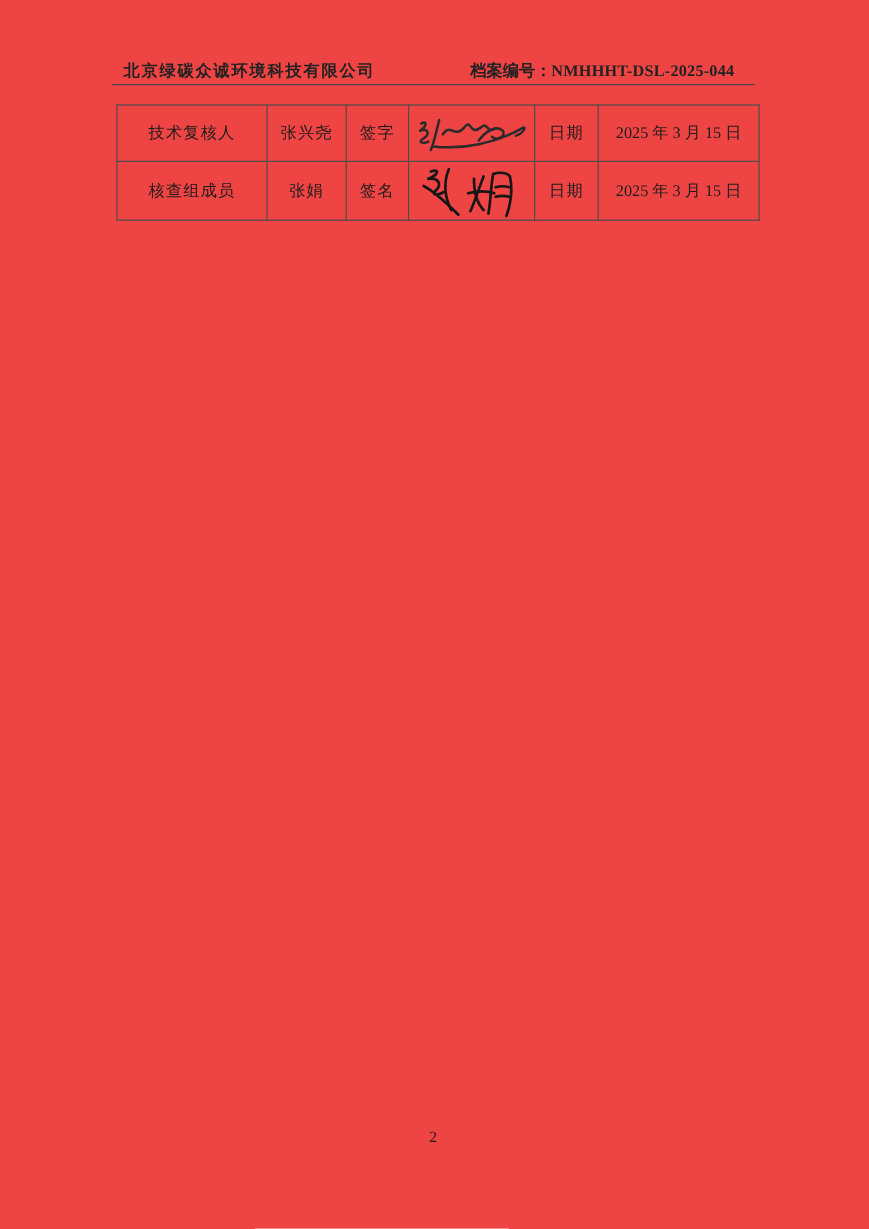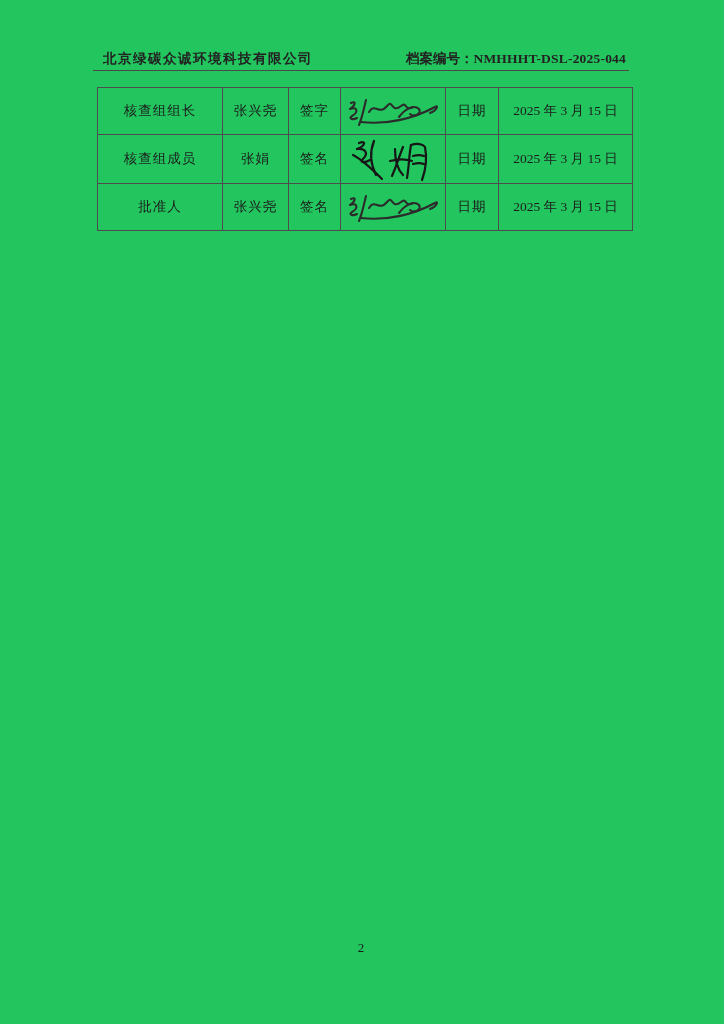--- a/index.html
+++ b/index.html
@@ -4,39 +4,39 @@
 <style>
   html, body {
     margin: 0;
     padding: 0;
     background: #ffffff;
   }
   .page {
     position: relative;
     width: 724px;
     height: 1024px;
-    background: #22c55e;
+    background: #ef4444;
     font-family: "Liberation Serif", "DejaVu Serif", serif;
     color: #1c1c1c;
     overflow: hidden;
   }
   
   .header-left {
     position: absolute;
     left: 103px;
     top: 50px;
     font-size: 13.5px;
     font-weight: 700;
     letter-spacing: 1.5px;
     color: #222222;
     white-space: nowrap;
   }
   .header-right {
     position: absolute;
-    right: 98px;
+    right: 112px;
     top: 50px;
     font-size: 13.5px;
     font-weight: 700;
     color: #222222;
     white-space: nowrap;
   }
   .header-right .file-code {
     font-weight: 700;
     letter-spacing: 0.2px;
   }
@@ -112,21 +112,21 @@
       <col style="width:125px">
         <col style="width:66px">
         <col style="width:52px">
       <col style="width:95px">
         <col style="width:53px">
         <col style="width:134px">
     </colgroup>
     <tbody>
 
       <tr>
-        <td class="cjk">核查组组长</td>
+        <td class="cjk">技术复核人</td>
         <td class="cjk">张兴尧</td>
         <td class="cjk">签字</td>
         <td class="sig-cell">
           <svg width="104" height="34" viewBox="0 0 104 34">
             <path class="sig-stroke sig-dark" d="M10,9 C16,6 14,12 9,15 C16,12 18,18 11,22 C7,25 12,26 16,24"></path>
             <path class="sig-stroke sig-dark" d="M25,6 C23,14 21,24 18,31"></path>
             <path class="sig-stroke sig-dark" d="M28,18 C34,8 38,22 46,12 C52,4 50,20 60,12 C66,7 64,18 72,13"></path>
             <path class="sig-stroke sig-dark" d="M58,23 C64,15 73,10 78,15 C81,19 74,24 69,20"></path>
             <path class="sig-stroke sig-dark" d="M20,28 C45,31 72,25 94,13 C98,10 96,17 89,19"></path>
           </svg>
@@ -152,34 +152,18 @@
             <path class="sig-stroke sig-black" d="M64,10 C62,20 62,32 60,43"></path>
             <path class="sig-stroke sig-black" d="M64,10 C70,8 76,9 78,12 C80,22 79,34 75,45"></path>
             <path class="sig-stroke sig-black" d="M66,21 C70,20 74,20 77,21"></path>
             <path class="sig-stroke sig-black" d="M66,29 C70,28 74,28 77,29"></path>
           </svg>
         </td>
         <td class="cjk">日期</td>
         <td>2025 年 3 月 15 日</td>
       </tr>
 
-      <tr>
-        <td class="cjk">批准人</td>
-        <td class="cjk">张兴尧</td>
-        <td class="cjk">签名</td>
-        <td class="sig-cell">
-          <svg width="104" height="34" viewBox="0 0 104 34">
-            <path class="sig-stroke sig-dark" d="M10,9 C16,6 14,12 9,15 C16,12 18,18 11,22 C7,25 12,26 16,24"></path>
-            <path class="sig-stroke sig-dark" d="M25,6 C23,14 21,24 18,31"></path>
-            <path class="sig-stroke sig-dark" d="M28,18 C34,8 38,22 46,12 C52,4 50,20 60,12 C66,7 64,18 72,13"></path>
-            <path class="sig-stroke sig-dark" d="M58,23 C64,15 73,10 78,15 C81,19 74,24 69,20"></path>
-            <path class="sig-stroke sig-dark" d="M20,28 C45,31 72,25 94,13 C98,10 96,17 89,19"></path>
-          </svg>
-        </td>
-        <td class="cjk">日期</td>
-        <td>2025 年 3 月 15 日</td>
-      </tr>
     </tbody>
   </table>
 
   <div class="page-number">2</div>
 
 </div>
 
 </body></html>

